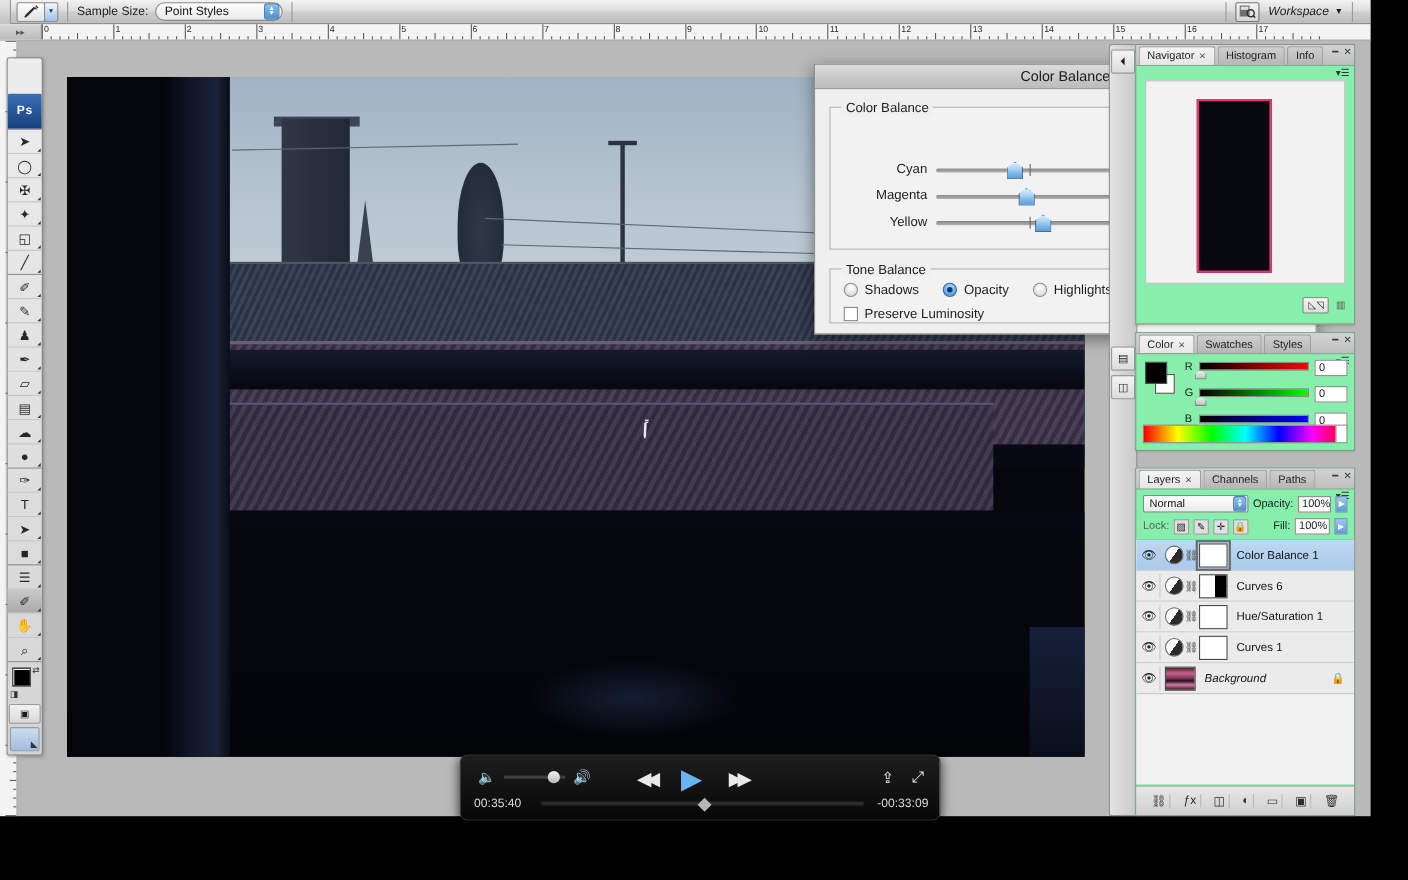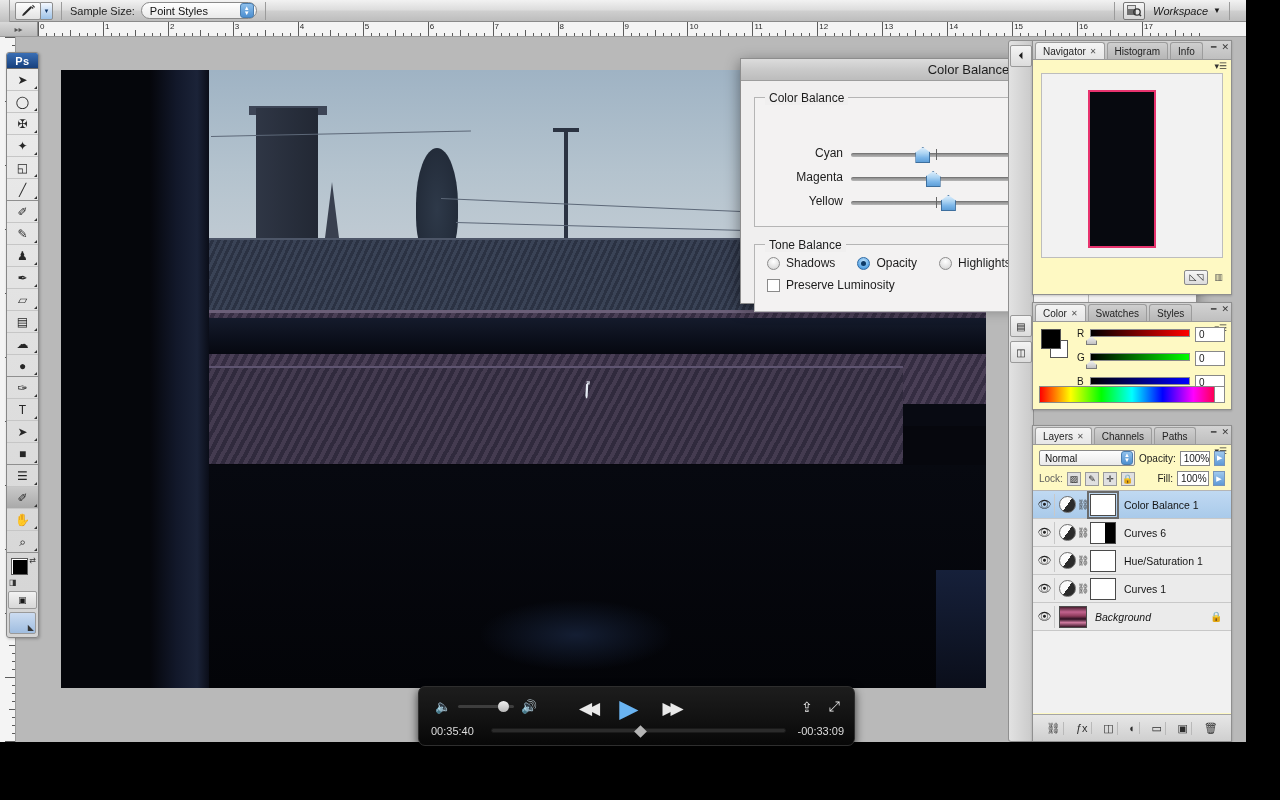--- a/index.html
+++ b/index.html
@@ -87,24 +87,24 @@
 
   
   #tools {
     position: absolute; left: 6px; top: 52px; width: 33px;
     background: linear-gradient(to bottom,#ededed,#d4d4d4);
     border: 1px solid #878787; border-radius: 3px;
     padding-bottom: 3px;
     box-shadow: 1px 1px 3px rgba(0,0,0,.25);
   }
   #ps-logo {
-    height: 16px; background: linear-gradient(to bottom,#3a6fb5,#17407d);
+    height: 33px; background: linear-gradient(to bottom,#3a6fb5,#17407d);
     border-bottom: 1px solid #6d6d6d; color: #fff; font-size: 11px; font-weight: bold;
     display: flex; align-items: center; justify-content: center;
-    letter-spacing: .5px; border-radius: 2px 2px 0 0;
+    letter-spacing: .5px; border-radius: 2px 2px 0 0; margin-top: 32px;
   }
   .tbtn {
     height: 22px; width: 31px; position: relative;
     display: flex; align-items: center; justify-content: center;
     border-bottom: 1px solid #c6c6c6;
     font-size: 12px; color: #262626;
   }
   .tbtn.active { background: linear-gradient(to bottom,#c9c9c9,#a9a9a9); }
   .tbtn .corner-tri {
     position: absolute; right: 1px; bottom: 1px;
@@ -270,21 +270,21 @@
     border: 1px solid #8f8f8f; border-radius: 3px 0 0 3px;
   }
   .rail-btn {
     width: 22px; height: 22px; margin: 4px auto;
     border: 1px solid #9a9a9a; border-radius: 2px;
     background: linear-gradient(to bottom,#f4f4f4,#dcdcdc);
     display: flex; align-items: center; justify-content: center; font-size: 10px;
   }
   .panel {
     position: absolute; left: 24px; width: 200px;
-    background: #fef9c3; border: 1px solid #8f8f8f;
+    background: #86efac; border: 1px solid #8f8f8f;
     box-shadow: 0 1px 2px rgba(0,0,0,.18);
   }
   .panel-tabs {
     height: 19px; display: flex; align-items: flex-end;
     background: linear-gradient(to bottom,#d3d3d3,#bfbfbf);
     border-bottom: 1px solid #9a9a9a; position: relative;
   }
   .ptab {
     height: 17px; padding: 0 7px; margin-left: 2px;
     display: flex; align-items: center; gap: 4px;
@@ -771,21 +771,21 @@
             <div class="cb-row-label" style="position: absolute; left: 0px; top: 96px; width: 88px; text-align: right;">Yellow</div>
             <div class="cb-row-label" style="position: absolute; left: 272px; top: 96px;">Blue</div>
             <div class="slider-track" style="left: 96px; top: 103px; width: 170px;"></div>
             <div class="slider-mid" style="left: 181px; top: 99px;"></div>
             <div class="slider-thumb" style="left: 185.9px; top: 97px;">
               <div class="house"></div>
             </div>
           </div>
       </div>
 
-      <div class="fieldset" style="left:13px; top:185px; width:335px; height:68px;">
+      <div class="fieldset" style="left:13px; top:185px; width:335px; height:50px;">
         <span class="legend">Tone Balance</span>
         <div id="tone-radios" style="position:absolute; left:12px; top:11px; display:flex; align-items:center; gap:22px;">
             <div style="display: flex; align-items: center; gap: 6px;">
               <span class="radio"></span>
               <span class="cb-row-label">Shadows</span>
             </div>
             <div style="display: flex; align-items: center; gap: 6px;">
               <span class="radio on">
                 <i></i>
               </span>

